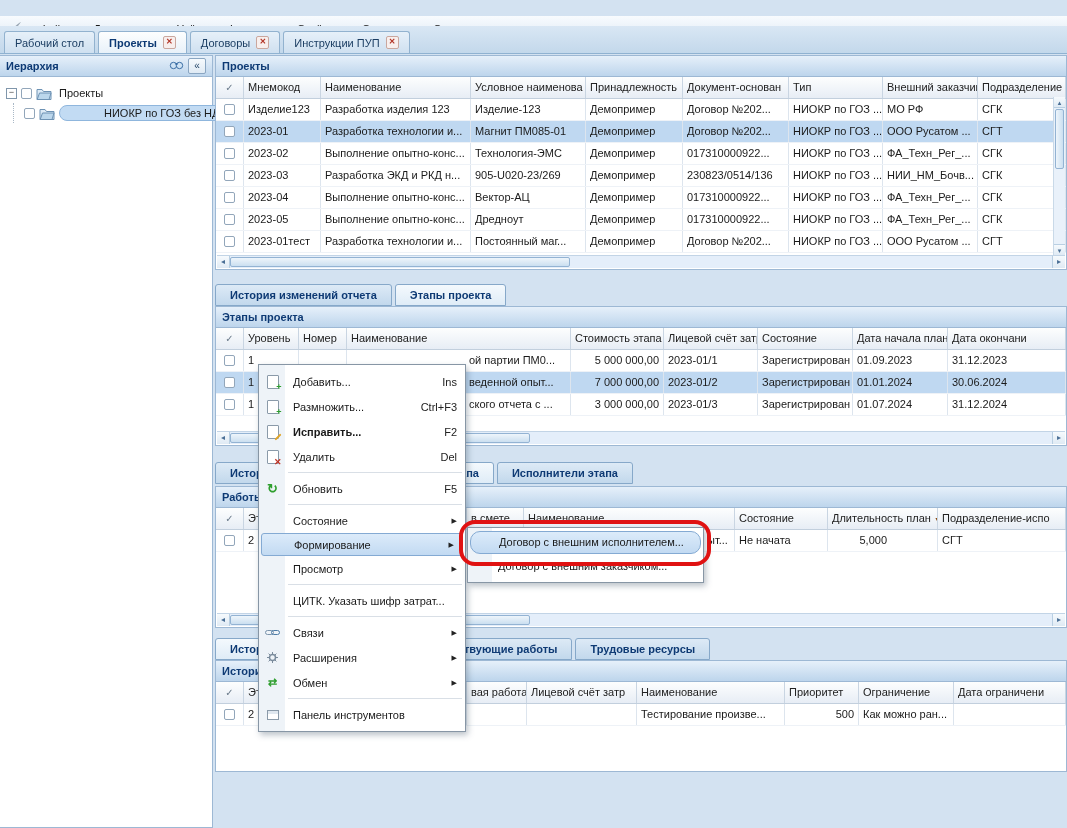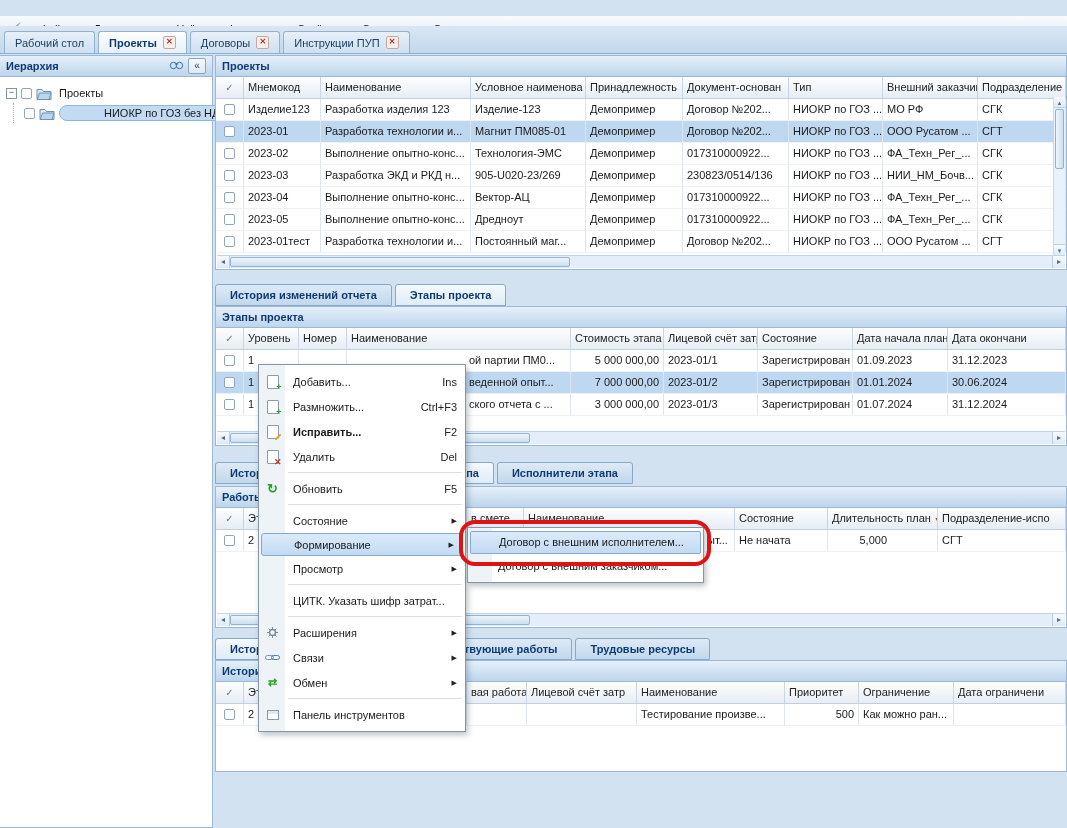--- a/index.html
+++ b/index.html
@@ -106,21 +106,21 @@
   .badge.red{color:#c03325;}
   .pencil{position:absolute;width:8px;height:2px;background:#e0a428;right:-4px;bottom:0;transform:rotate(-45deg);border-radius:1px;}
   .irefresh{color:#2d9e2d;font-weight:bold;font-size:13px;}
   .iexch{color:#2d9e2d;font-weight:bold;font-size:11px;}
   .itb{width:12px;height:10px;border:1px solid #8a9aa9;background:linear-gradient(#dfe7ef 0 3px,#fff 3px);box-sizing:border-box;}
   
   .smenu{position:absolute;left:467px;top:527px;width:237px;box-sizing:border-box;background:#fff;
     background-image:linear-gradient(to right,#eef3f8 0,#eef3f8 24px,rgba(0,0,0,0) 24px);
     border:1px solid #8796a5;box-shadow:2px 3px 6px rgba(60,80,100,.35);padding:3px 0;z-index:55;}
   .smi{height:25px;line-height:25px;padding-left:30px;white-space:nowrap;}
-  .smi.hover{background:linear-gradient(#dcebfa,#c2daf2);border:1px solid #84aad3;border-radius:2px;
+  .smi.hover{background:linear-gradient(#dcebfa,#c2daf2);border:1px solid #84aad3;border-radius:10px;
     margin:0 2px;height:23px;line-height:21px;padding-left:28px;box-sizing:border-box;}
   
   .annotation{position:absolute;left:459px;top:520px;width:252px;height:46px;border:4px solid #e01212;
     border-radius:16px;z-index:60;pointer-events:none;box-sizing:border-box;}
 </style>
 </head>
 <body>
 
 <div class="menubar">
   <span class="appicon">
@@ -541,39 +541,39 @@
     <span class="milabel">Просмотр</span>
     <span class="arr">▶</span>
   </div>
   <div class="msep"></div>
   <div class="mi">
     <span class="milabel">ЦИТК. Указать шифр затрат...</span>
   </div>
   <div class="msep"></div>
   <div class="mi">
     <span class="micon">
+      <svg width="15" height="9" viewBox="0 0 15 9">
+          <rect x="0.5" y="2.5" width="8" height="4" rx="2" fill="none" stroke="#7a93ab"></rect>
+          <rect x="6.5" y="2.5" width="8" height="4" rx="2" fill="none" stroke="#4d7ba6"></rect>
+        </svg>
+    </span>
+    <span class="milabel">Связи</span>
+    <span class="arr">▶</span>
+  </div>
+  <div class="mi">
+    <span class="micon">
       <svg width="13" height="13" viewBox="0 0 13 13">
           <circle cx="6.5" cy="6.5" r="3" fill="none" stroke="#7a8b9c" stroke-width="1.5"></circle>
           <path d="M6.5 1v2 M6.5 10v2 M1 6.5h2 M10 6.5h2 M2.6 2.6l1.4 1.4 M9 9l1.4 1.4 M10.4 2.6L9 4 M4 9l-1.4 1.4" stroke="#7a8b9c" stroke-width="1"></path>
         </svg>
     </span>
     <span class="milabel">Расширения</span>
     <span class="arr">▶</span>
   </div>
   <div class="mi">
-    <span class="micon">
-      <svg width="15" height="9" viewBox="0 0 15 9">
-          <rect x="0.5" y="2.5" width="8" height="4" rx="2" fill="none" stroke="#7a93ab"></rect>
-          <rect x="6.5" y="2.5" width="8" height="4" rx="2" fill="none" stroke="#4d7ba6"></rect>
-        </svg>
-    </span>
-    <span class="milabel">Связи</span>
-    <span class="arr">▶</span>
-  </div>
-  <div class="mi">
     <span class="micon iexch">⇄</span>
     <span class="milabel">Обмен</span>
     <span class="arr">▶</span>
   </div>
   <div class="msep"></div>
   <div class="mi">
     <span class="micon">
         <span class="itb"></span>
       </span>
     <span class="milabel">Панель инструментов</span>

